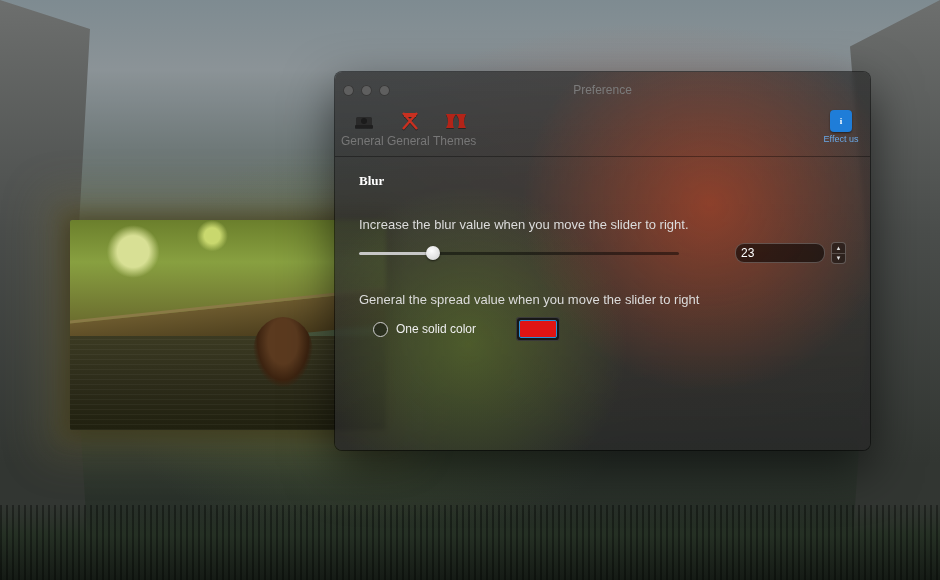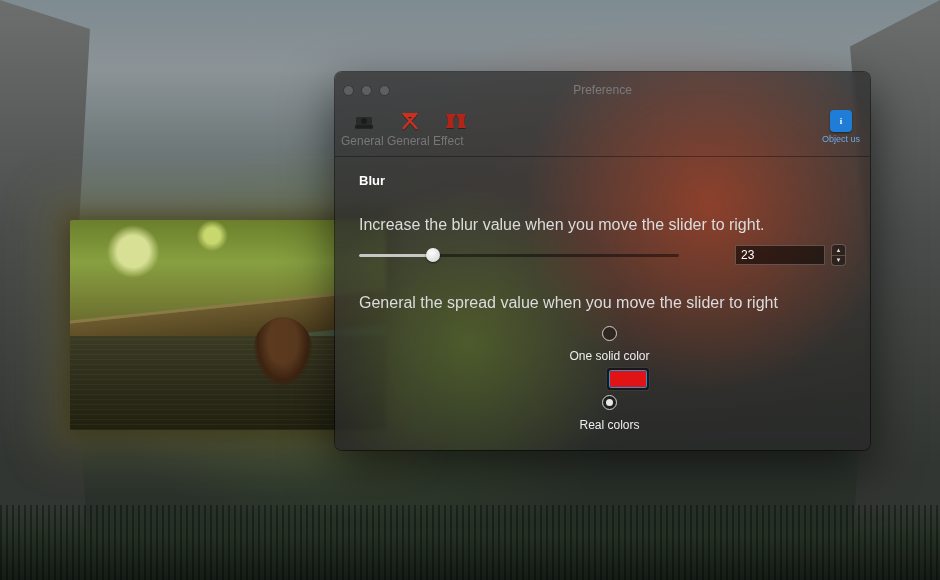--- a/index.html
+++ b/index.html
@@ -181,23 +181,24 @@
 
   .content {
     padding: 16px 24px 10px 24px;
     font-size: 12px;
   }
   .section-title {
     font-weight: 600;
     font-size: 13px;
     color: #fff;
     margin-bottom: 2px;
+    font-family: Liberation Serif, serif;
   }
   .section-desc {
-    font-size: 16px;
+    font-size: 13px;
     color: #dcdcdc;
     margin-bottom: 10px;
     margin-top: 28px;
   }
 
   .slider-row {
     display: flex;
     align-items: center;
     gap: 18px;
     margin-bottom: 14px;
@@ -239,21 +240,21 @@
   }
   .num-input {
     width: 78px;
     height: 18px;
     padding: 0 5px;
     background: rgba(0,0,0,0.55);
     border: 1px solid rgba(255,255,255,0.25);
     color: #fff;
     font-size: 12px;
     line-height: 18px;
-    border-radius: 1px;
+    border-radius: 9px;
   }
   .stepper {
     width: 13px; height: 20px;
     display: flex;
     flex-direction: column;
     border: 1px solid rgba(255,255,255,0.25);
     border-radius: 4px;
     overflow: hidden;
     background: rgba(0,0,0,0.4);
   }
@@ -268,21 +269,20 @@
   }
   .stepper div:first-child { border-bottom: 1px solid rgba(255,255,255,0.2); }
 
   .radio-row {
     display: flex;
     align-items: center;
     gap: 8px;
     padding: 4px 0 4px 14px;
     font-size: 12px;
     color: #eee;
-    flex-direction: column;
   }
   .radio {
     width: 13px; height: 13px;
     border-radius: 50%;
     border: 1.3px solid #cfcfcf;
     display: inline-flex;
     align-items: center;
     justify-content: center;
     background: rgba(0,0,0,0.3);
   }
@@ -347,28 +347,28 @@
       </div>
       <span>General</span>
     </div>
     <div class="tool-item">
       <div class="ticon themes-icon">
         <svg width="24" height="18" viewBox="0 0 24 18">
           <path d="M2 2 Q6 10 2 16 L10 16 Q7 9 12 2 Z" fill="#b32418"></path>
           <path d="M22 2 Q18 10 22 16 L14 16 Q17 9 12 2 Z" fill="#b32418"></path>
         </svg>
       </div>
-      <span>Effect</span>
+      <span>Themes</span>
     </div>
 
     <div class="about">
       <div class="ibox">
           <span>i</span>
         </div>
-      <span>Object us</span>
+      <span>Effect us</span>
     </div>
   </div>
 
   <div class="content">
 
     <div class="section-title">Blur</div>
     <div class="section-desc">Increase the blur value when you move the slider to right.</div>
     <div class="slider-row">
       <div class="slider">
         <div class="track">
@@ -386,19 +386,15 @@
     </div>
 
     <div class="section-desc">General the spread value when you move the slider to right</div>
 
 
     <div class="radio-row">
       <span class="radio" id="r-one"></span>
       <span>One solid color</span>
       <span class="swatch" id="swatch" style="background: rgb(224, 20, 20);"></span>
     </div>
-    <div class="radio-row">
-      <span class="radio sel" id="r-real"></span>
-      <span>Real colors</span>
-    </div>
 
   </div>
 </div>
 
 </body></html>

